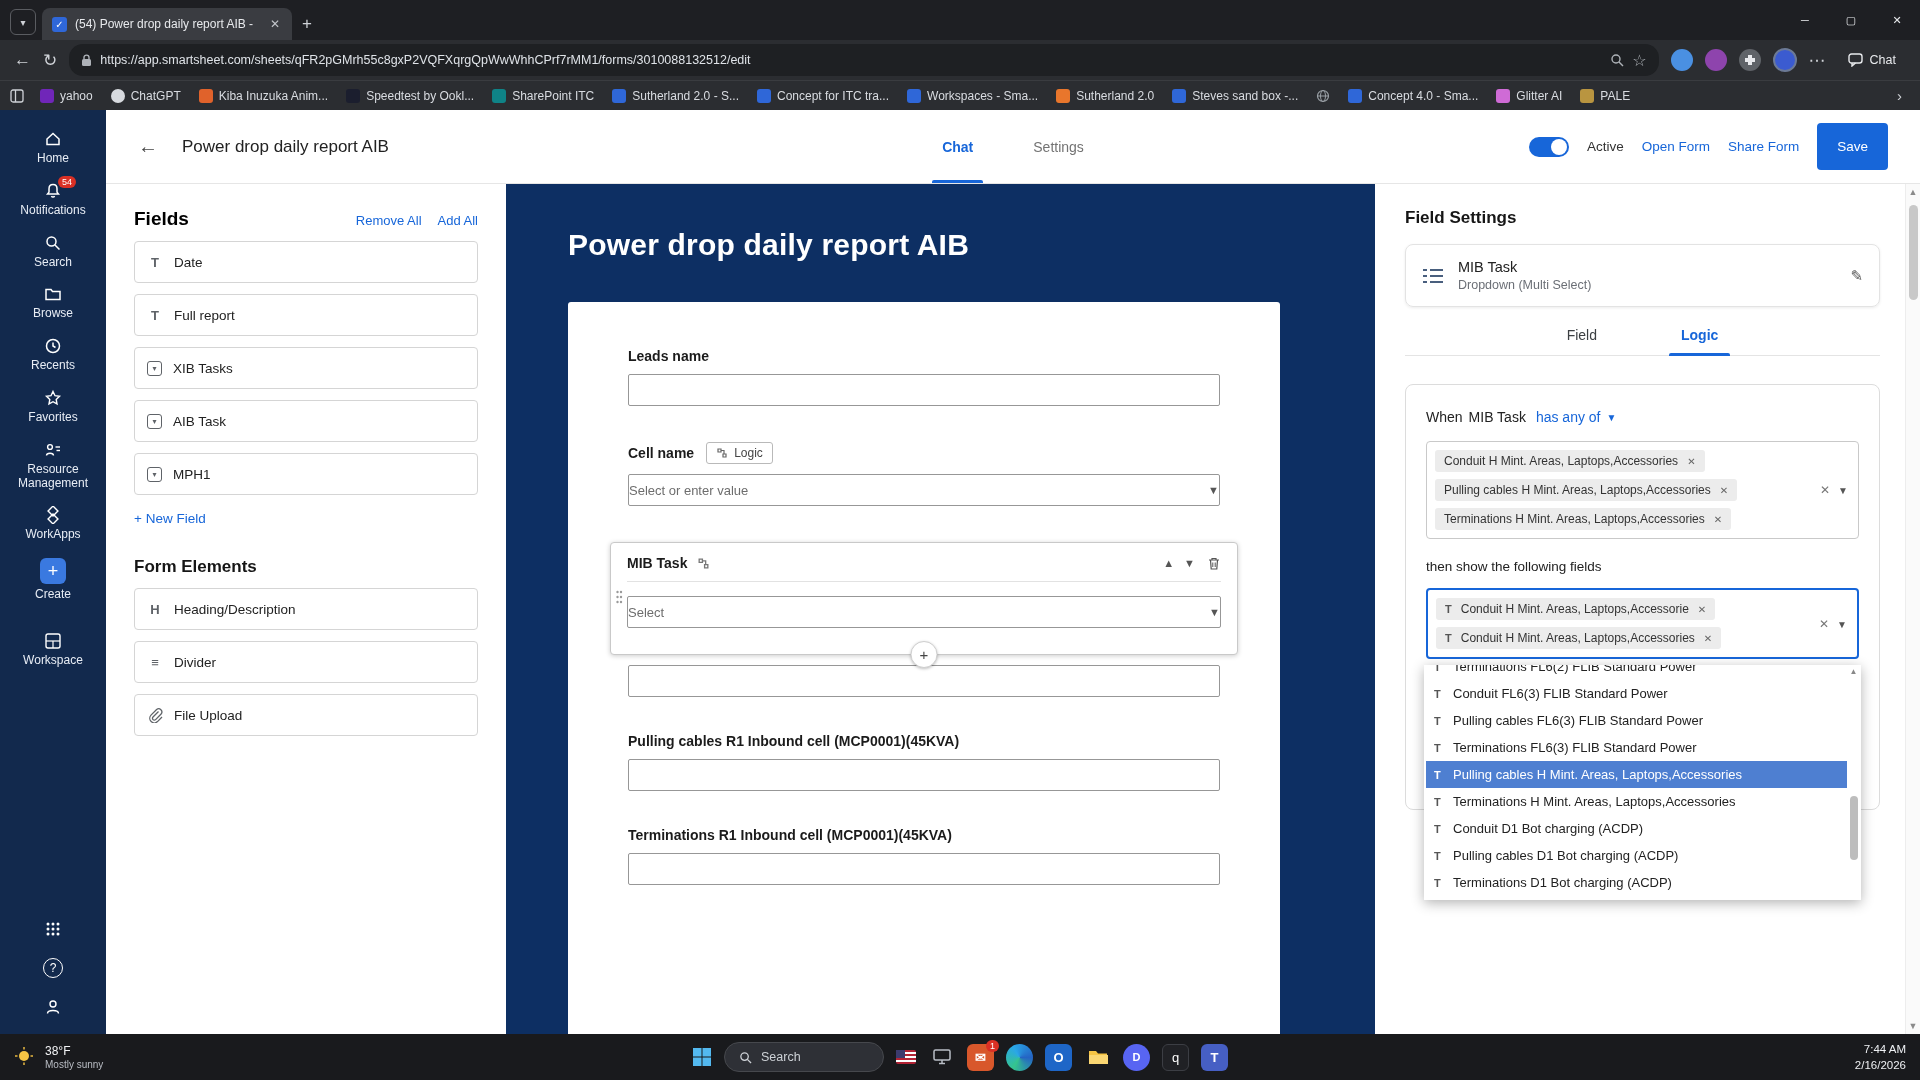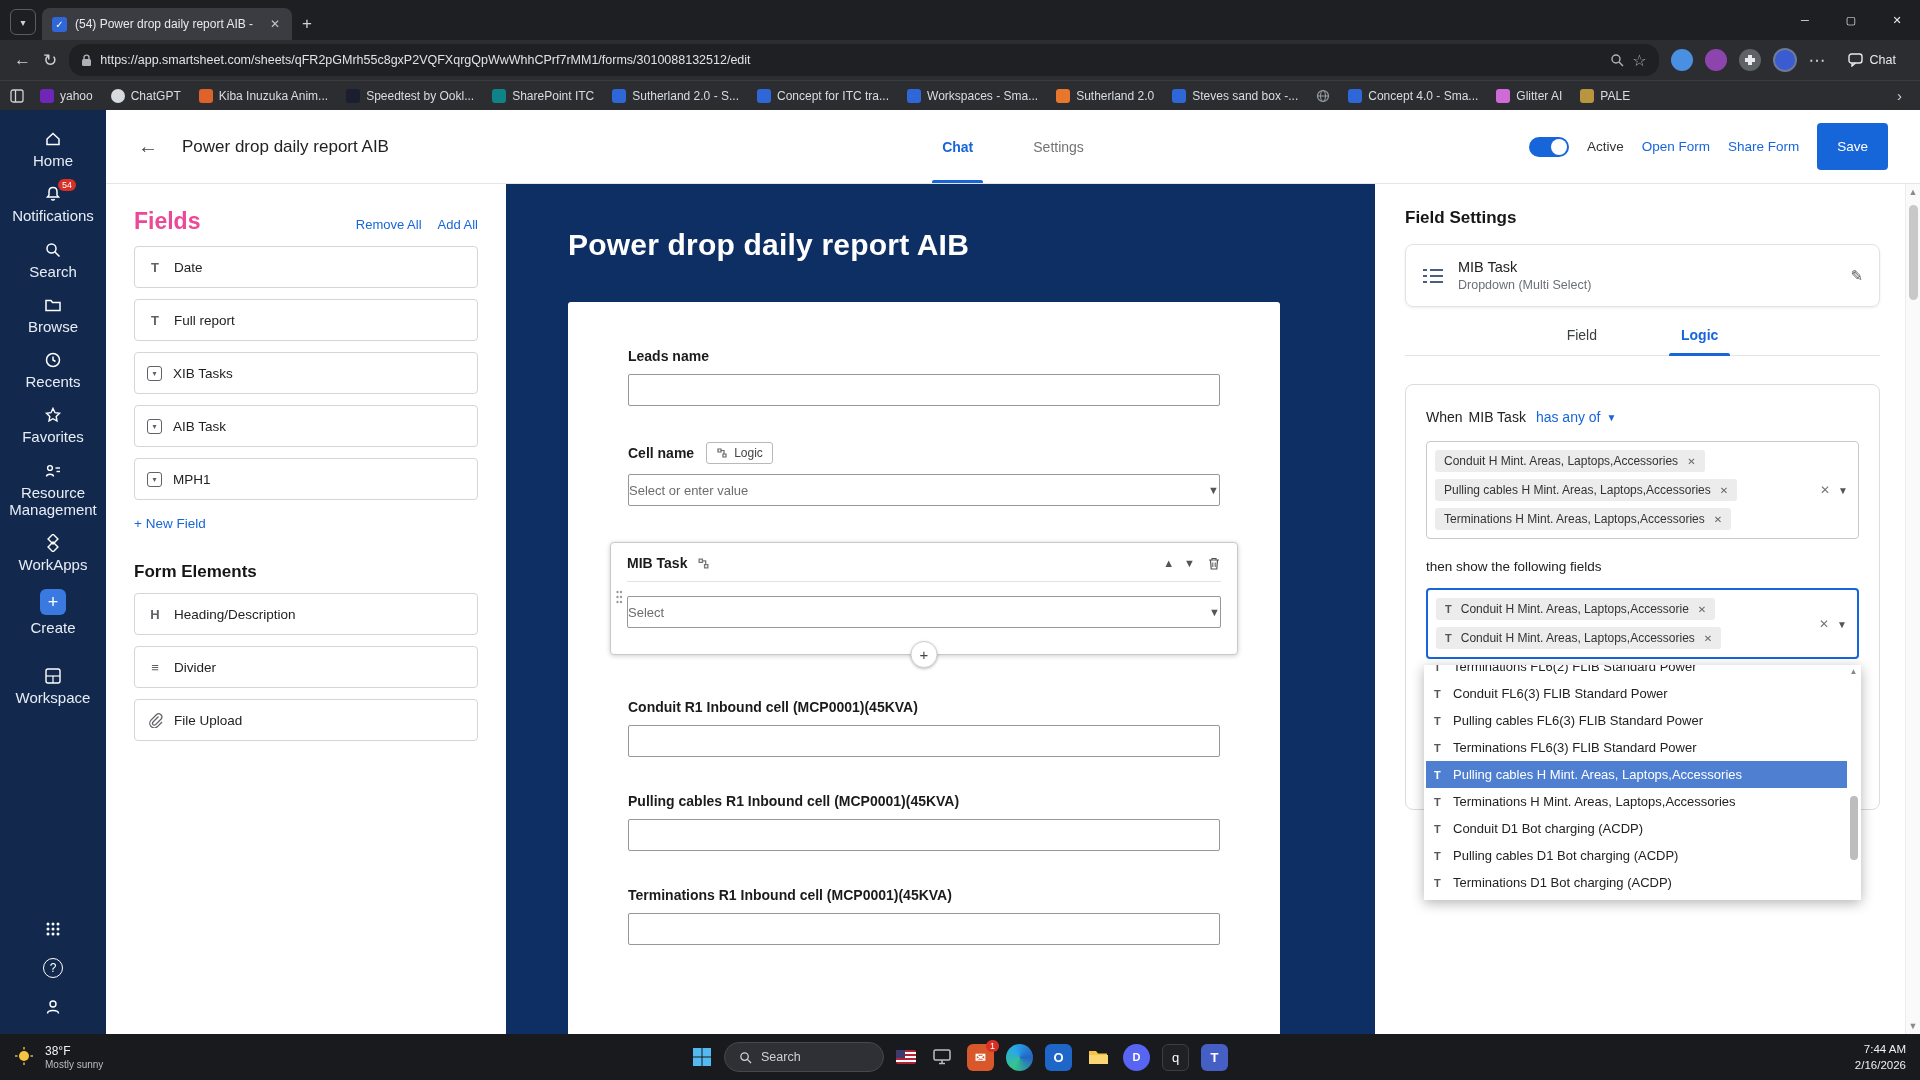--- a/index.html
+++ b/index.html
@@ -30,21 +30,21 @@
   .bookmarksbar { height:30px; background:#2b2d31; border-top:1px solid #3a3c40; display:flex; align-items:center; padding:0 10px; gap:2px; }
   .bm { display:flex; align-items:center; gap:6px; color:#d9dce1; font-size:12px; padding:3px 8px; border-radius:6px; white-space:nowrap; }
   .bm-ico { width:14px; height:14px; border-radius:3px; flex:0 0 auto; }
   .bm-overflow { margin-left:auto; color:#cfd2d7; font-size:15px; padding:0 8px; }
 
   
   .app { flex:1; display:flex; min-height:0; background:#fff; }
   .ssnav { width:106px; background:#12294d; display:flex; flex-direction:column; align-items:center; padding:12px 0 12px; color:#fff; flex:0 0 auto; }
   .nav-item { width:100%; display:flex; flex-direction:column; align-items:center; gap:4px; padding:8px 0; position:relative; }
   .nav-item svg { display:block; }
-  .nav-label { font-size:15px; color:#e8edf5; text-align:center; line-height:1.15; max-width:88px; }
+  .nav-label { font-size:12px; color:#e8edf5; text-align:center; line-height:1.15; max-width:88px; }
   .nav-badge { position:absolute; top:2px; left:58px; background:#d93025; color:#fff; font-size:9px; border-radius:8px; padding:1px 4px; min-width:16px; text-align:center; }
   .create-sq { width:26px; height:26px; background:#3a79e0; border-radius:6px; display:flex; align-items:center; justify-content:center; color:#fff; font-size:18px; }
   .nav-bottom { margin-top:auto; display:flex; flex-direction:column; align-items:center; gap:20px; padding-bottom:6px; }
   .help-circle { width:20px; height:20px; border:1.5px solid #fff; border-radius:50%; font-size:12px; display:flex; align-items:center; justify-content:center; color:#fff; }
 
   .appmain { flex:1; display:flex; flex-direction:column; min-width:0; }
   .appheader { height:74px; display:flex; align-items:center; padding:0 32px; border-bottom:1px solid #e6e6e6; position:relative; background:#fff; }
   .back-btn { font-size:20px; color:#444; }
   .doc-title { font-size:17px; color:#222; margin-left:24px; font-weight:500; }
   .header-center { position:absolute; left:0; right:0; top:0; bottom:0; display:flex; justify-content:center; gap:52px; pointer-events:none; }
@@ -56,21 +56,21 @@
   .toggle::after { content:""; position:absolute; top:2px; right:2px; width:16px; height:16px; border-radius:50%; background:#fff; }
   .hlink { color:#1766d9; font-size:13.5px; }
   .active-label { font-size:13.5px; color:#333; }
   .save-btn { background:#1766d9; color:#fff; border:none; border-radius:4px; padding:16px 20px; font-size:13.5px; font-family:"Liberation Sans",sans-serif; }
 
   .workspace { flex:1; display:flex; min-height:0; position:relative; }
 
   
   .fields-panel { width:400px; flex:0 0 auto; padding:24px 28px; overflow:hidden; background:#fff; }
   .panel-title-row { display:flex; align-items:baseline; }
-  .panel-title { font-size:23px; font-weight:700; color:#ec4899; }
+  .panel-title { font-size:19px; font-weight:700; color:#000000; }
   .panel-links { margin-left:auto; display:flex; gap:16px; }
   .plink { color:#1766d9; font-size:13px; }
   .field-item { height:42px; border:1px solid #d5d5d5; border-radius:4px; display:flex; align-items:center; gap:11px; padding:0 12px; margin-top:11px; font-size:13.5px; color:#222; background:#fff; }
   .ico-t { width:16px; text-align:center; font-weight:700; font-size:13px; color:#5f6368; }
   .ico-box { width:15px; height:15px; border:1.5px solid #5f6368; border-radius:3px; display:flex; align-items:center; justify-content:center; font-size:8px; color:#5f6368; }
   .new-field { color:#1766d9; font-size:13.5px; margin-top:16px; display:inline-block; }
   .fe-title { font-size:17px; font-weight:700; color:#161616; margin-top:30px; }
 
   
   .preview { flex:1; background:#0d2f63; min-width:0; overflow:hidden; padding:44px 0 0 62px; position:relative; }
@@ -485,21 +485,20 @@
                     </svg>
                 </span>
               </div>
               <div class="f-select" style="margin-top:14px;">
                 <span>Select</span>
                 <span class="f-caret">▼</span>
               </div>
               <div class="plus-fab">+</div>
             </div>
 
-            <div class="f-label" style="margin-top:44px;">Conduit R1 Inbound cell (MCP0001)(45KVA)</div>
             <div class="f-input"></div>
 
             <div class="f-label">Pulling cables R1 Inbound cell (MCP0001)(45KVA)</div>
             <div class="f-input"></div>
 
             <div class="f-label">Terminations R1 Inbound cell (MCP0001)(45KVA)</div>
             <div class="f-input"></div>
           </div>
         </section>
 

